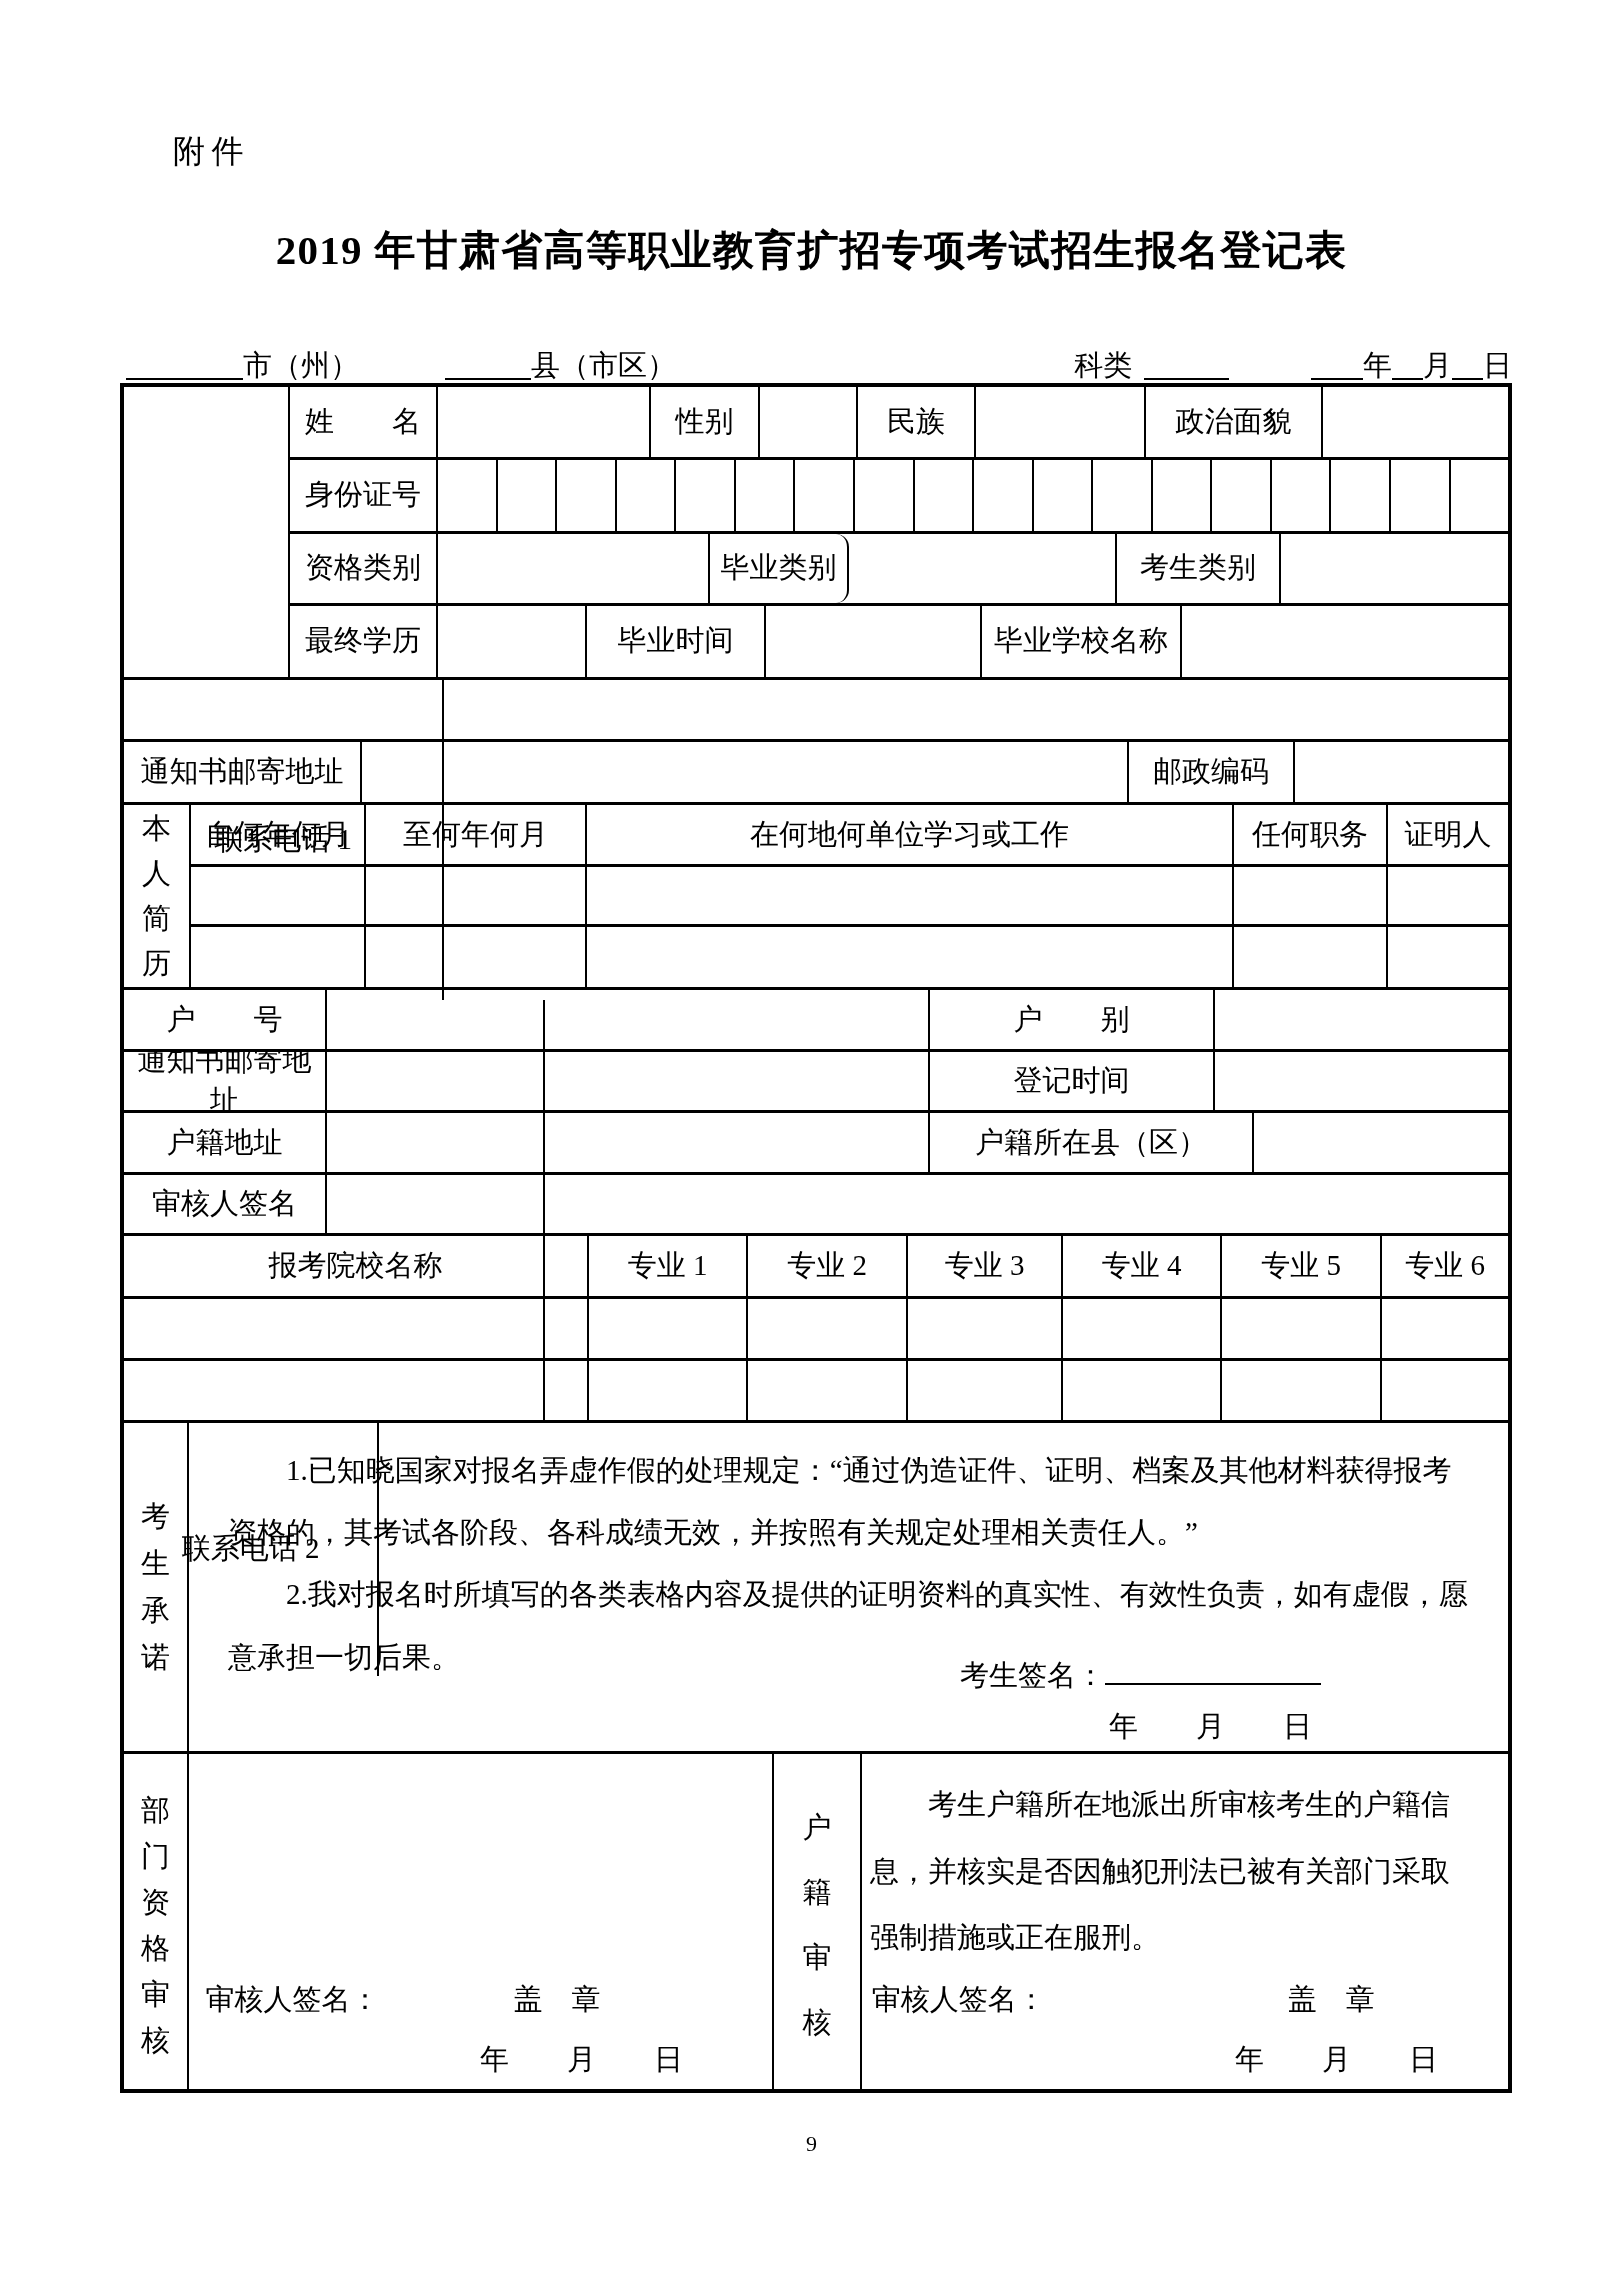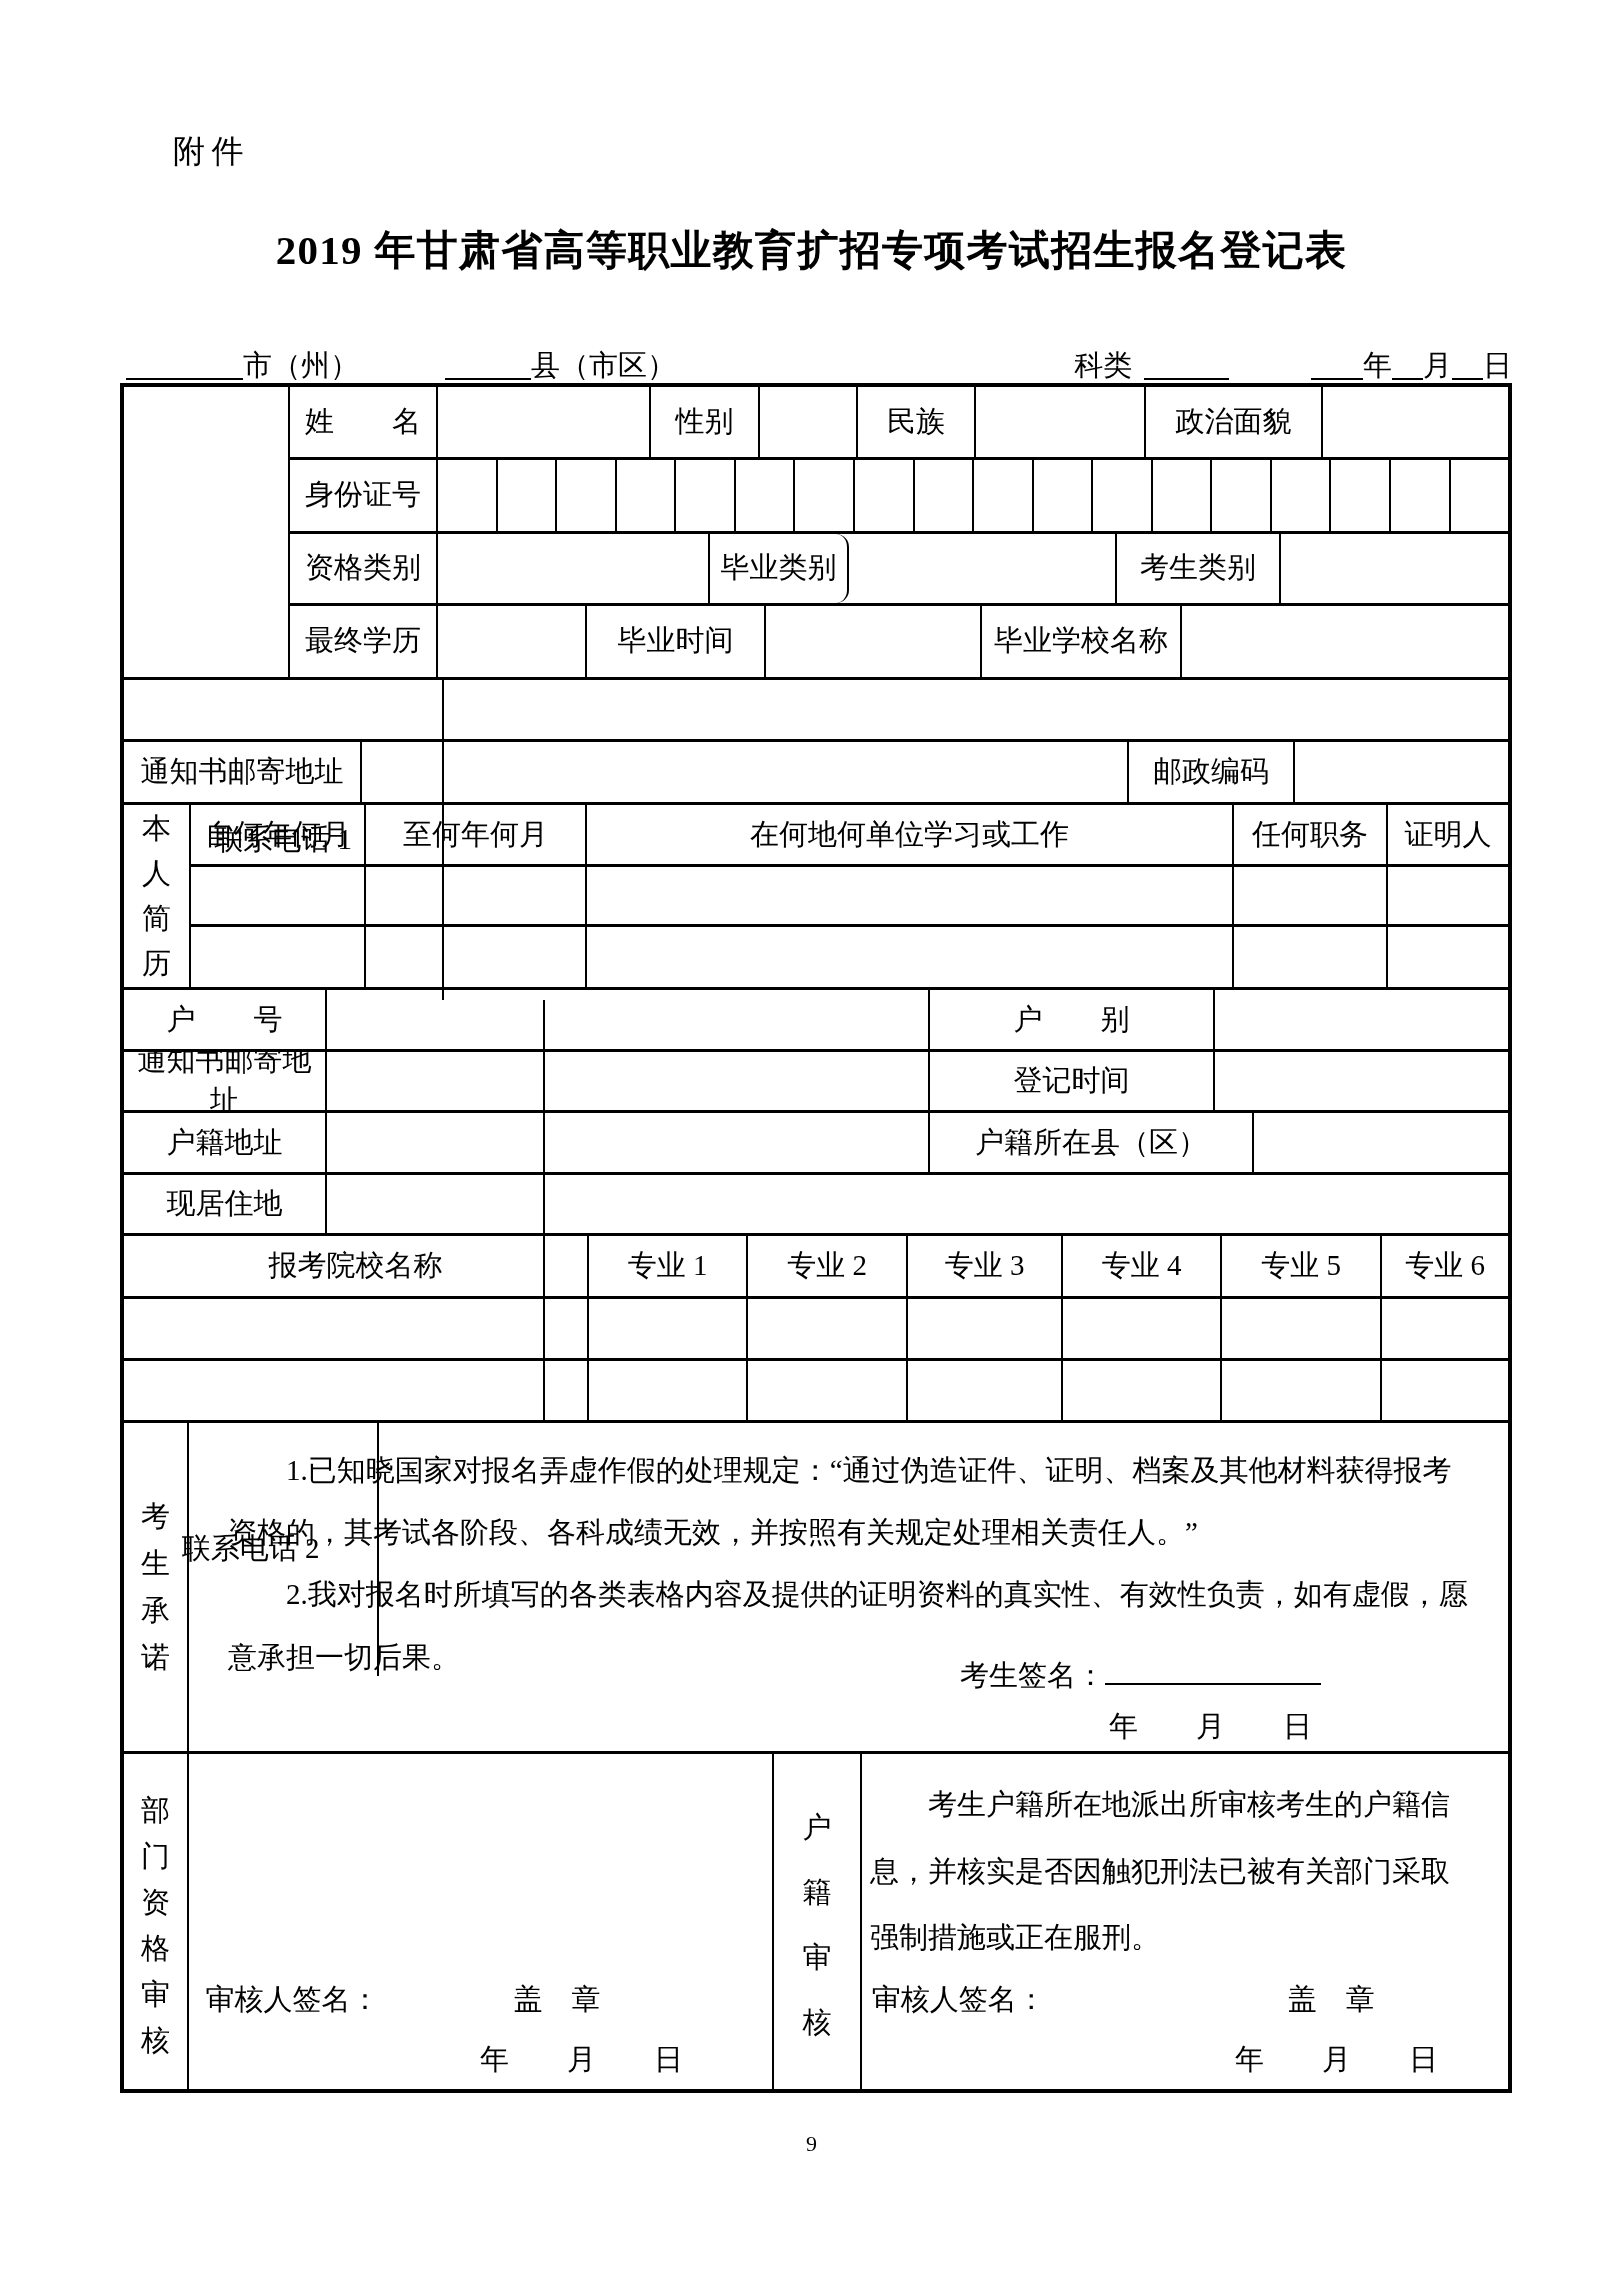--- a/index.html
+++ b/index.html
@@ -180,21 +180,21 @@
       <div class="cell" style="width:285px;flex:0 0 285px;">登记时间</div>
       <div class="cell" style="flex:1 1 auto;"></div>
     </div>
     <div class="row" style="height:62px;">
       <div class="cell" style="width:203px;flex:0 0 203px;">户籍地址</div>
       <div class="cell" style="width:603px;flex:0 0 603px;"></div>
       <div class="cell" style="width:324px;flex:0 0 324px;">户籍所在县（区）</div>
       <div class="cell" style="flex:1 1 auto;"></div>
     </div>
     <div class="row" style="height:61px;">
-      <div class="cell" style="width:203px;flex:0 0 203px;">现居住地</div>
+      <div class="cell" style="width:203px;flex:0 0 203px;">审核人签名</div>
       <div class="cell" style="flex:1 1 auto;"></div>
     </div>
 
     <div class="row" style="height:63px;">
       <div class="cell" style="width:465px;flex:0 0 465px;">报考院校名称</div>
       <div class="cell" style="width:159px;flex:0 0 159px;">专业 1</div>
       <div class="cell" style="width:160px;flex:0 0 160px;">专业 2</div>
       <div class="cell" style="width:155px;flex:0 0 155px;">专业 3</div>
       <div class="cell" style="width:159px;flex:0 0 159px;">专业 4</div>
       <div class="cell" style="width:160px;flex:0 0 160px;">专业 5</div>

